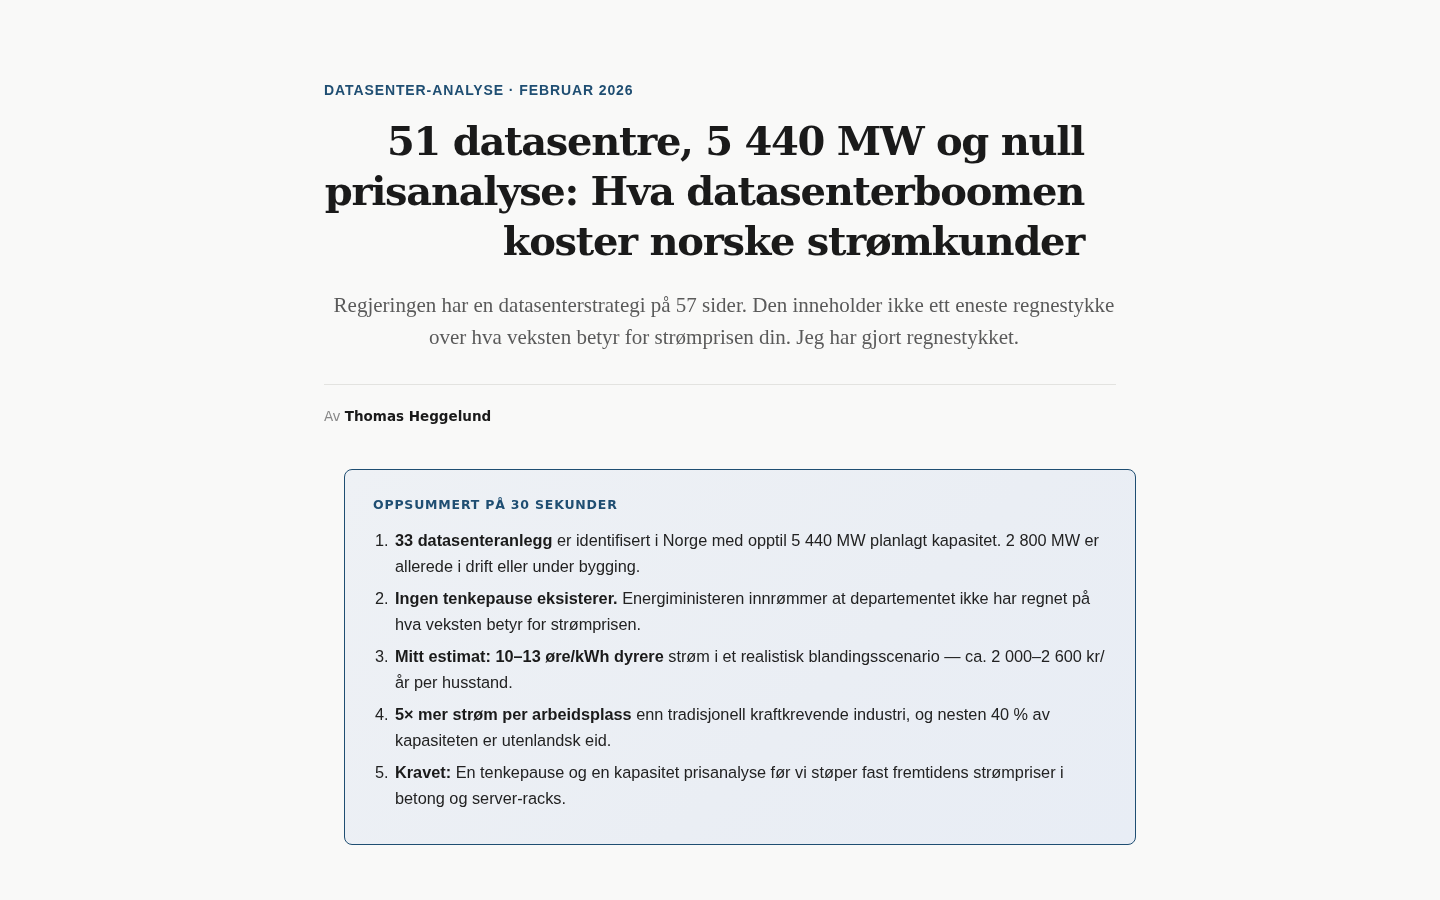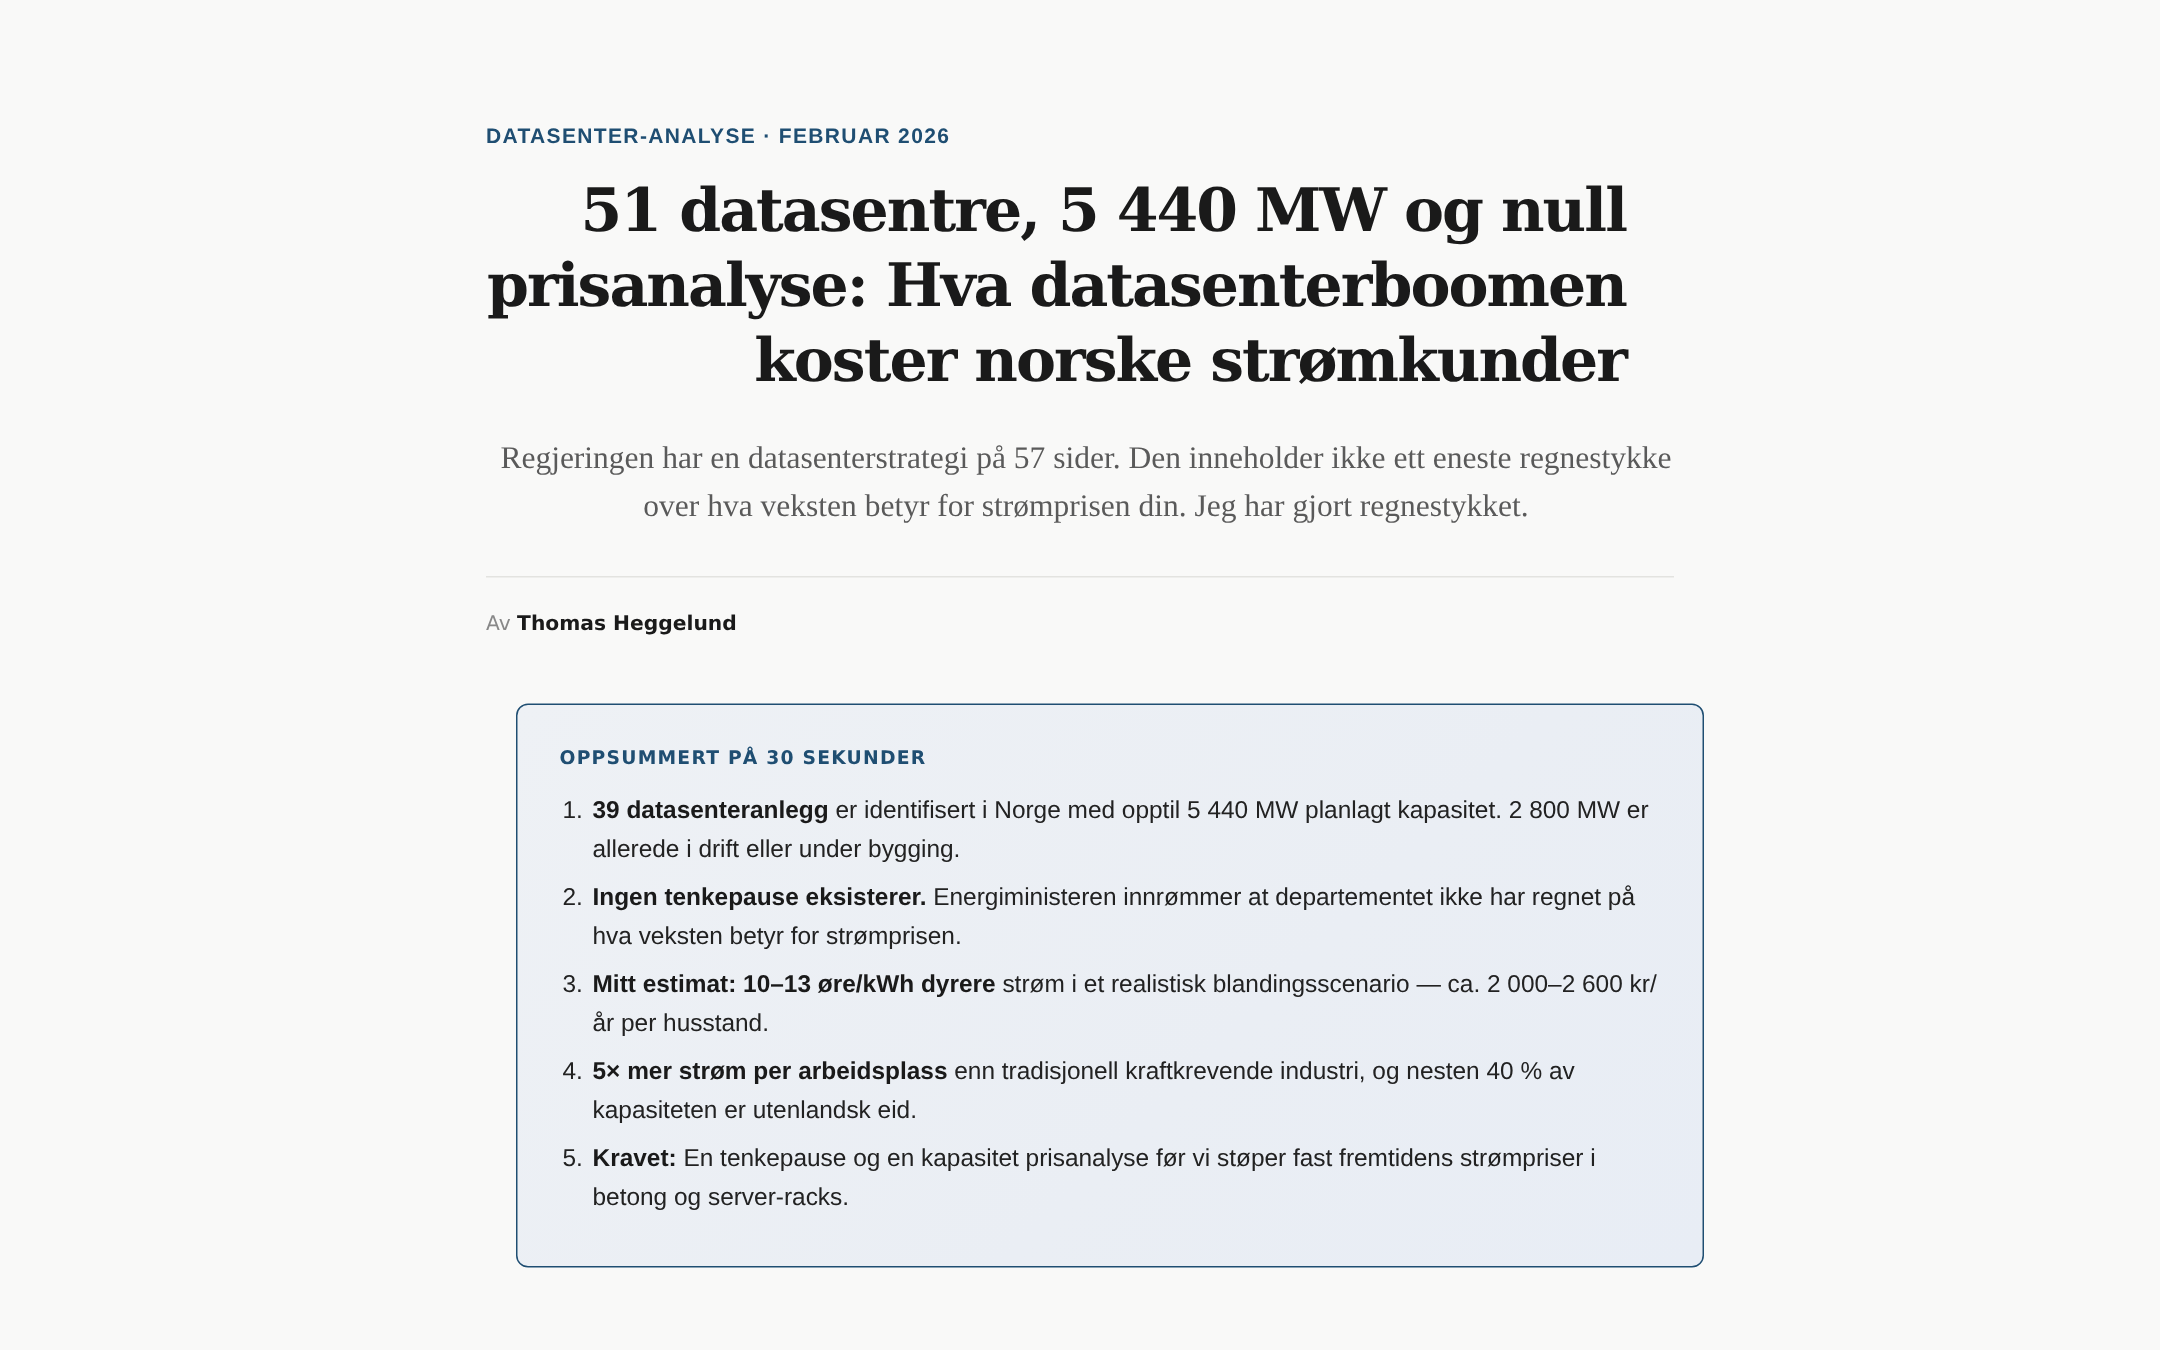--- a/index.html
+++ b/index.html
@@ -134,21 +134,21 @@
 
   <div class="byline">
     <span>Av</span>
     <span class="author">Thomas Heggelund</span>
   </div>
 
   <section class="summary">
     <div class="summary-heading">OPPSUMMERT PÅ 30 SEKUNDER</div>
     <ol class="summary-list">
       <li>
-        <span class="num">1.</span><b>39 datasenteranlegg</b><span> er identifisert i Norge med opptil 5 440 MW planlagt kapasitet. 2 800 MW er allerede i drift eller under bygging.</span>
+        <span class="num">1.</span><b>33 datasenteranlegg</b><span> er identifisert i Norge med opptil 5 440 MW planlagt kapasitet. 2 800 MW er allerede i drift eller under bygging.</span>
       </li>
       <li>
         <span class="num">2.</span><b>Ingen tenkepause eksisterer.</b><span> Energiministeren innrømmer at departementet ikke har regnet på hva veksten betyr for strømprisen.</span>
       </li>
       <li>
         <span class="num">3.</span><b>Mitt estimat: 10–13 øre/kWh dyrere</b><span> strøm i et realistisk blandingsscenario — ca. 2 000–2 600 kr/år per husstand.</span>
       </li>
       <li>
         <span class="num">4.</span><b>5× mer strøm per arbeidsplass</b><span> enn tradisjonell kraftkrevende industri, og nesten 40 % av kapasiteten er utenlandsk eid.</span>
       </li>

